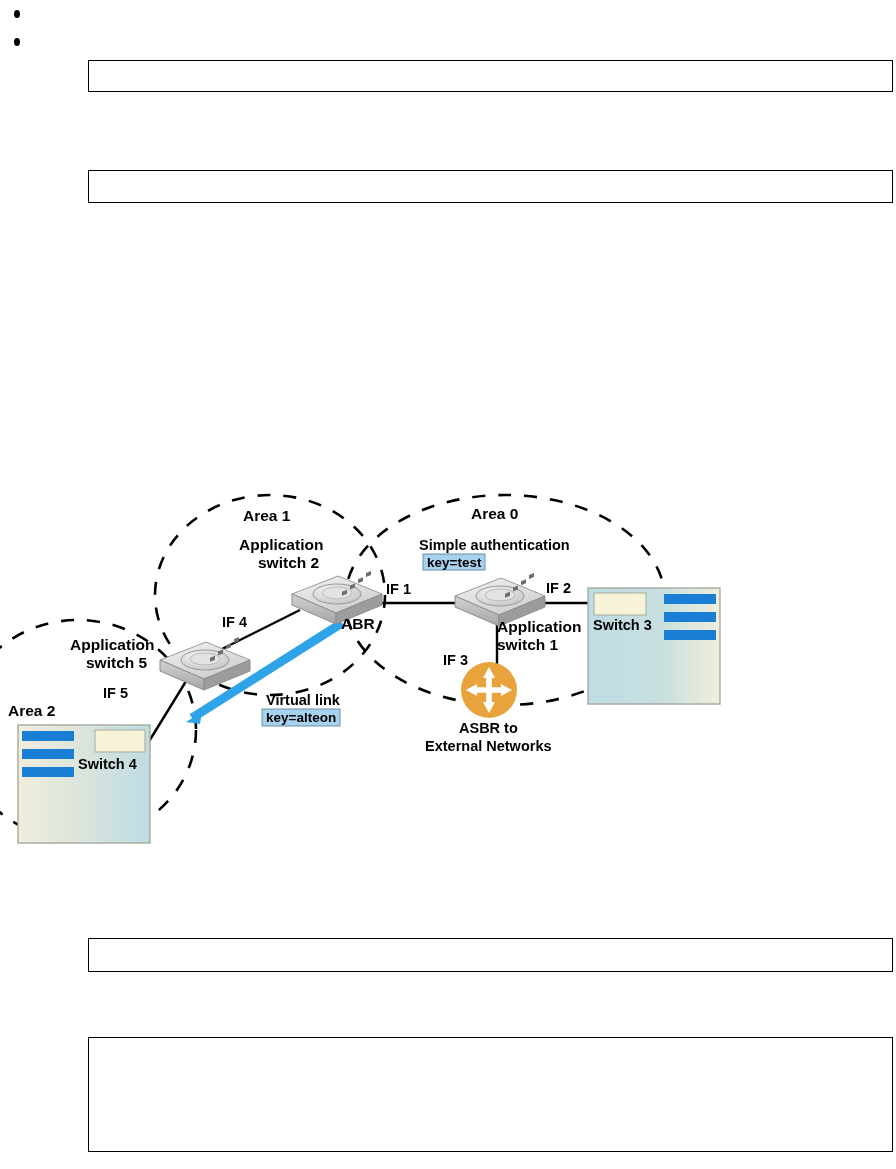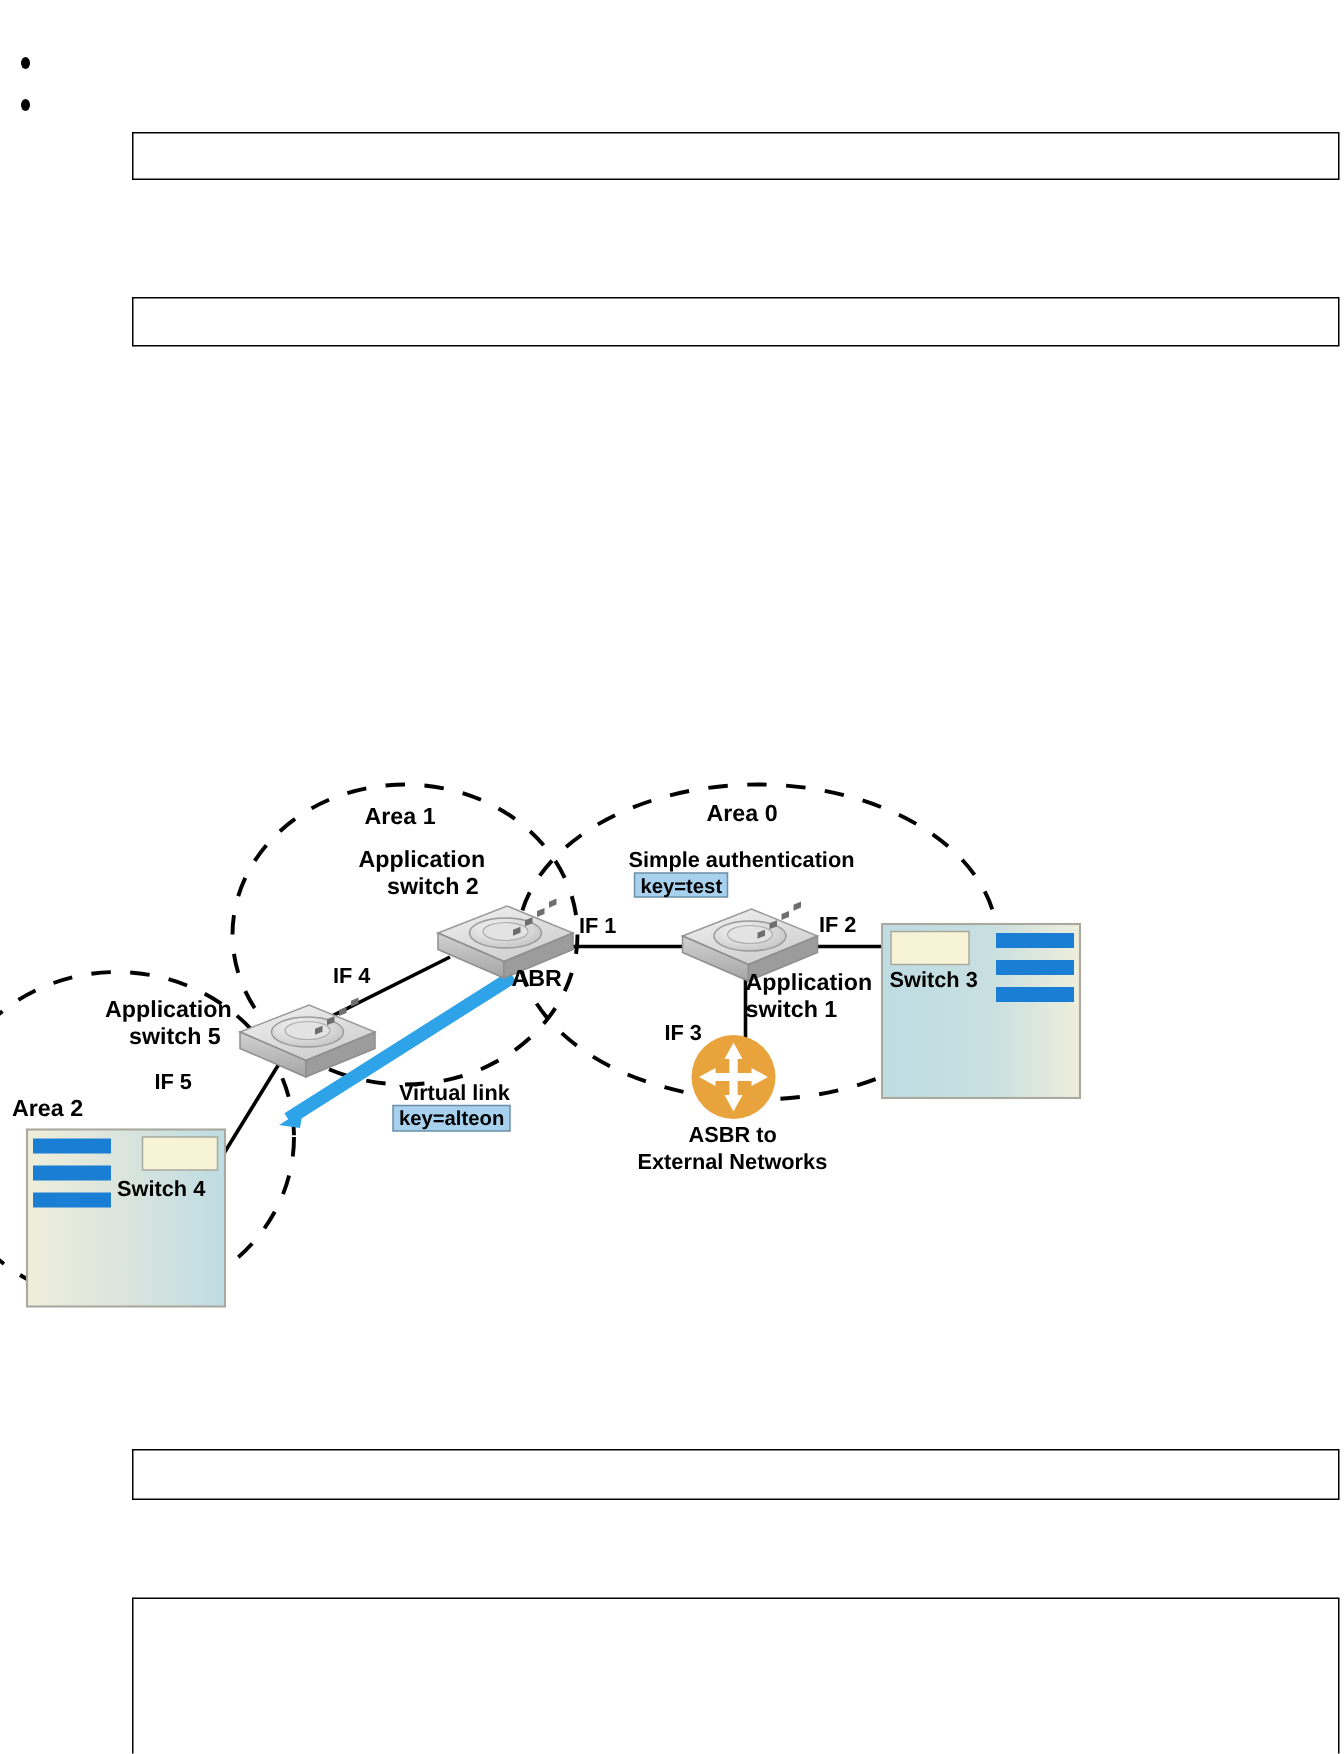--- a/index.html
+++ b/index.html
@@ -8,21 +8,21 @@
     background: #ffffff;
   }
   body {
     width: 896px;
     height: 1169px;
     position: relative;
     font-family: "Liberation Sans", sans-serif;
     overflow: hidden;
   }
 
-  .page { position: absolute; inset: 0; margin-top: 28px; }
+  .page { position: absolute; inset: 0; }
 
   
   .bullet {
     position: absolute;
     width: 6px;
     height: 8px;
     background: #000;
     border-radius: 50%;
   }
 

